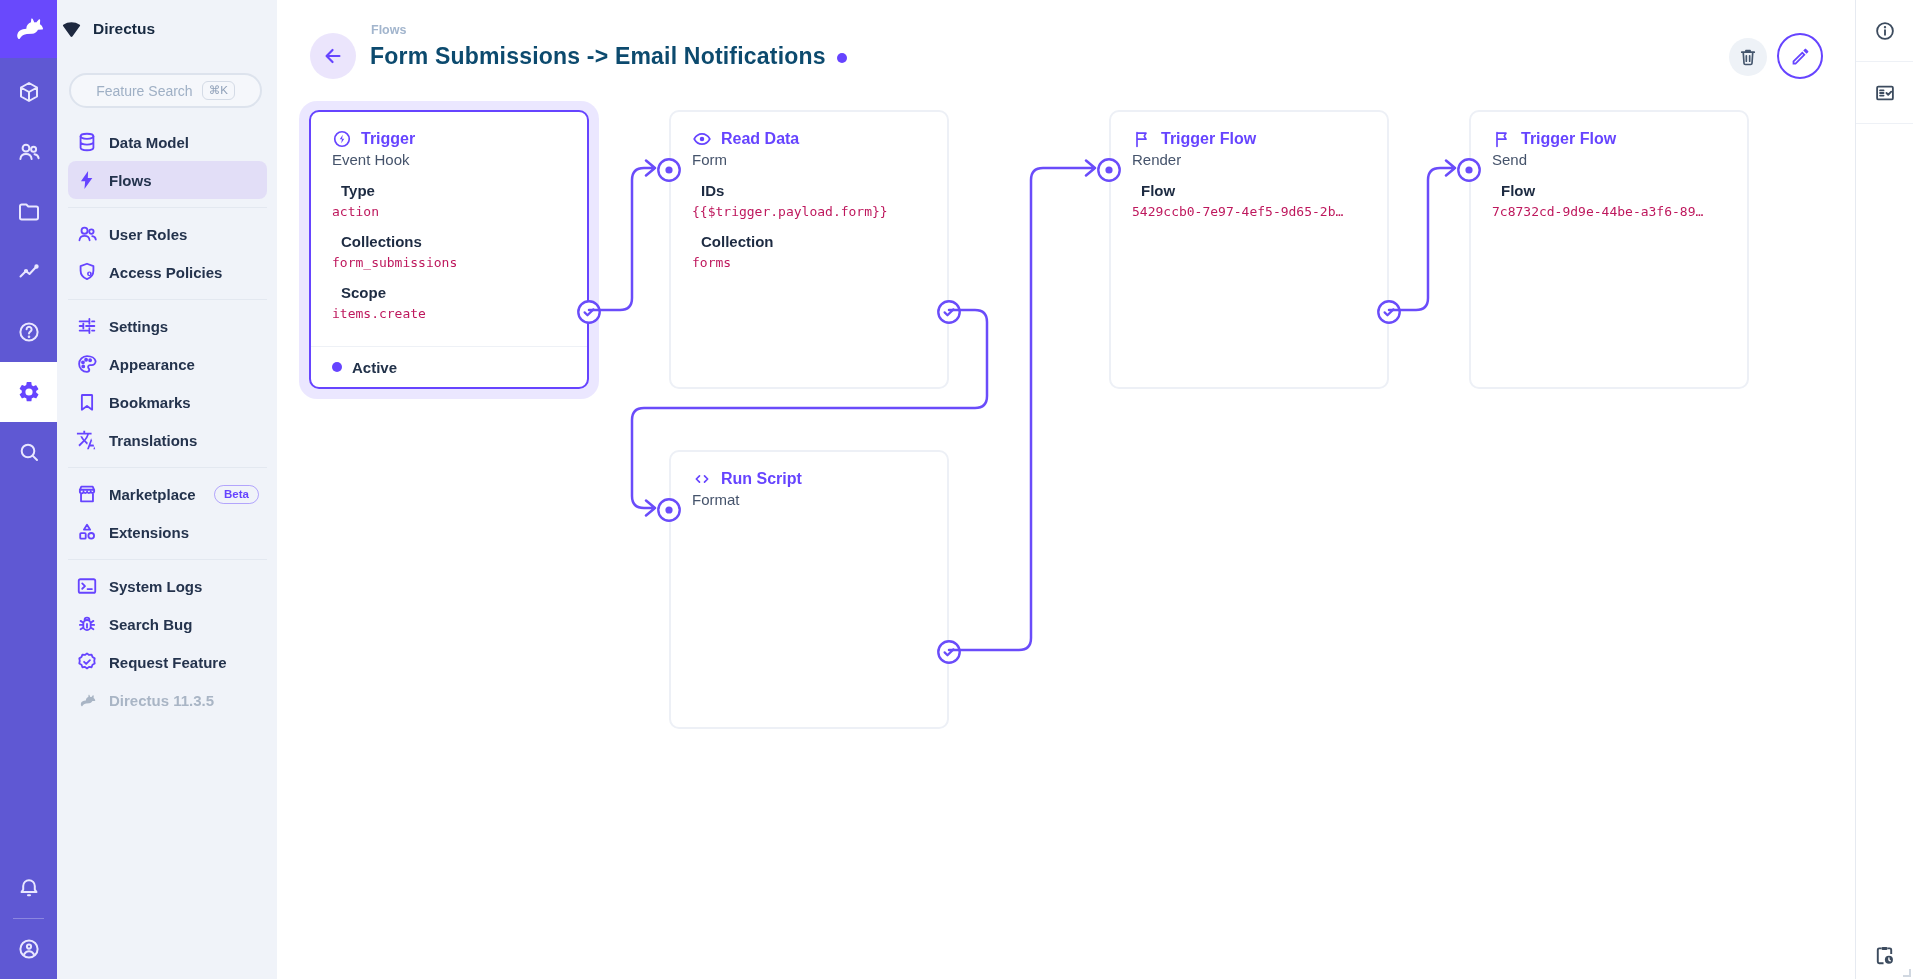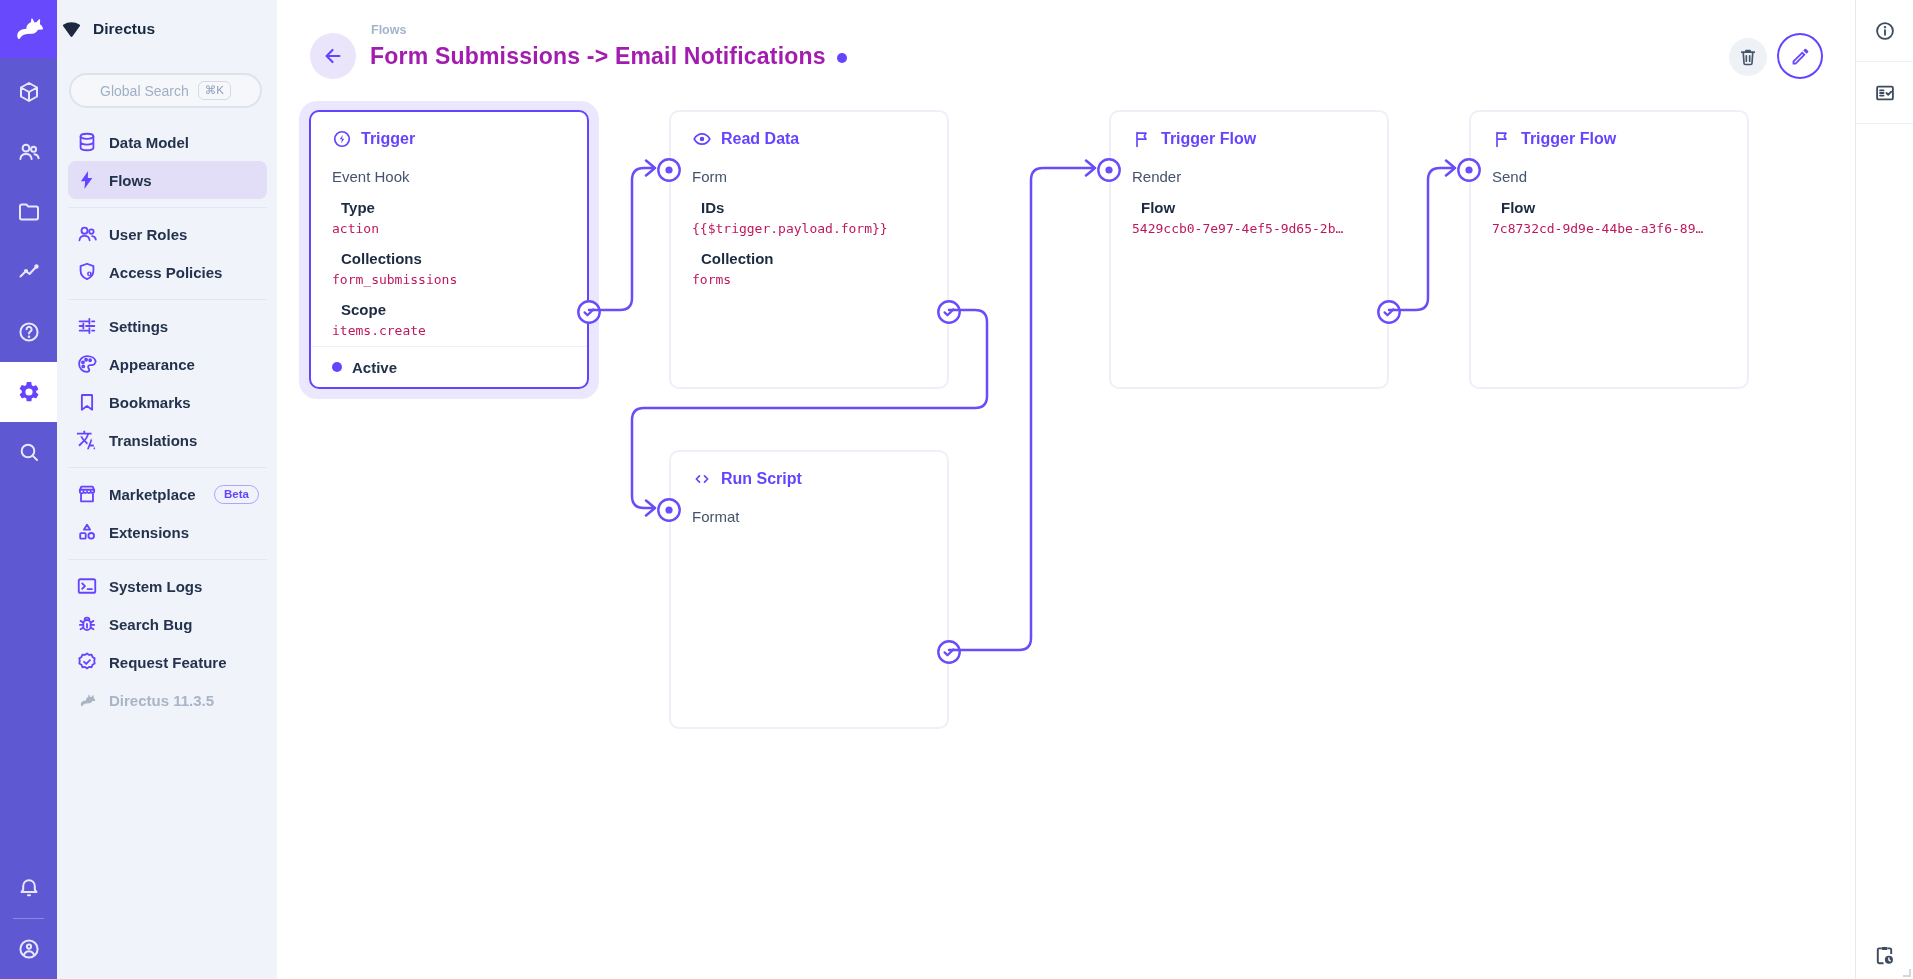--- a/index.html
+++ b/index.html
@@ -40,21 +40,21 @@
   .nav-divider i{ display:block; height:1px; background:#E3E8F0; width:100%; }
   .beta-badge{ margin-left:auto; color:#6644FF; border:1.5px solid rgba(102,68,255,.45); border-radius:11px;
     font-size:11.5px; font-weight:600; padding:2.5px 9px; }
 
   
   .back-btn{ position:absolute; left:310px; top:33px; width:46px; height:46px; border-radius:50%; background:#EBE5FC;
     color:#6644FF; display:flex; align-items:center; justify-content:center; cursor:pointer; z-index:10; }
   .back-btn .icon{ width:22px; height:22px; }
   .breadcrumb{ position:absolute; left:371px; top:23px; font-size:12.5px; font-weight:600; color:#A2B5CD; z-index:10; }
   .page-title{ position:absolute; left:370px; top:40px; height:32px; display:flex; align-items:center; gap:11px;
-    font-size:23px; font-weight:800; color:#a21caf; letter-spacing:.2px; z-index:10; }
+    font-size:23px; font-weight:800; color:#0c4a6e; letter-spacing:.2px; z-index:10; }
   .title-dot{ width:10px; height:10px; border-radius:50%; background:#6644FF; margin-top:3px; }
   .trash-btn{ position:absolute; left:1729px; top:38px; width:38px; height:38px; border-radius:50%; background:#EEF2F7;
     color:#44566D; display:flex; align-items:center; justify-content:center; cursor:pointer; z-index:10; }
   .trash-btn .icon{ width:20px; height:20px; }
   .edit-btn{ position:absolute; left:1777px; top:33px; width:46px; height:46px; border-radius:50%; background:#fff;
     border:2px solid #6644FF; color:#6644FF; display:flex; align-items:center; justify-content:center; cursor:pointer; z-index:10; }
   .edit-btn .icon{ width:21px; height:21px; }
 
   
   .right-bar{ position:absolute; right:0; top:0; bottom:0; width:58px; background:#fff; border-left:1px solid #E6EAF1; z-index:35; }
@@ -65,21 +65,21 @@
   .resize-corner{ position:absolute; right:2px; bottom:2px; width:8px; height:8px;
     border-right:2px solid #C6CFDA; border-bottom:2px solid #C6CFDA; transform:rotate(0deg); opacity:.8; }
 
   
   .lines-svg{ position:absolute; left:0; top:0; z-index:3; pointer-events:none; }
   .halo{ position:absolute; background:rgba(102,68,255,.13); border-radius:18px; z-index:1; }
   .panel{ position:absolute; width:280px; height:279px; background:#fff; border:2px solid #EDF0F6; border-radius:10px; z-index:2; }
   .panel.selected{ border-color:#6644FF; }
   .p-head{ display:flex; align-items:center; gap:9px; margin:17px 21px 0; color:#6644FF; font-weight:700; font-size:16px; }
   .p-head .icon{ width:20px; height:20px; flex:none; }
-  .p-name{ margin:17px 21px 0; height:21px; display:flex; align-items:center; font-size:15px; color:#45536B; }
+  .p-name{ margin:0 21px 0; height:21px; display:flex; align-items:center; font-size:15px; color:#45536B; }
   .p-field{ margin:11px 21px 0; }
   .f-label{ height:20px; line-height:20px; font-size:15px; font-weight:700; color:#1D2B42;margin-left:9px; }
   .f-value{ height:20px; line-height:21px; font-family:"DejaVu Sans Mono", monospace; font-size:13px; color:#be185d; white-space:nowrap; overflow:hidden; }
   .p-footer{ position:absolute; left:0; right:0; bottom:0; height:41px; border-top:1px solid #EEF1F6;
     display:flex; align-items:center; gap:10px; padding-left:21px; font-size:15px; font-weight:600; color:#22324A; }
   .status-dot{ width:10px; height:10px; border-radius:50%; background:#6644FF; }
   .conn{ position:absolute; width:26px; height:26px; z-index:6; cursor:pointer; }
   .conn-in{ left:-15px; top:45px; }
   .conn-out{ right:-15px; top:187px; }
 </style>
@@ -338,21 +338,21 @@
 <div class="sidebar">
   <div class="project-row">
     <span class="icon">
         <svg viewBox="0 0 24 20" fill="#1E2940">
           <path d="M2.6 5.2C8.2 1.4 15.8 1.4 21.4 5.2c.5.3.6 1 .2 1.4L13 18.6c-.5.7-1.5.7-2 0L2.4 6.6c-.4-.4-.3-1.1.2-1.4z"></path>
         </svg>
       </span>
     <span class="project-name">Directus</span>
   </div>
   <div class="search-box">
-    <span>Global Search</span>
+    <span>Feature Search</span>
     <span class="search-kbd">⌘K</span>
   </div>
   <div class="nav" id="nav">
       <div class="nav-item">
         <span class="ni-icon icon">
           <svg viewBox="0 0 24 24" fill="none" stroke="currentColor" stroke-width="2" stroke-linecap="round" stroke-linejoin="round">
             <ellipse cx="12" cy="5.8" rx="7" ry="2.8"></ellipse>
             <path d="M5 5.8v12.4c0 1.5 3.1 2.8 7 2.8s7-1.3 7-2.8V5.8M5 12c0 1.5 3.1 2.8 7 2.8s7-1.3 7-2.8"></path>
           </svg>
         </span>

